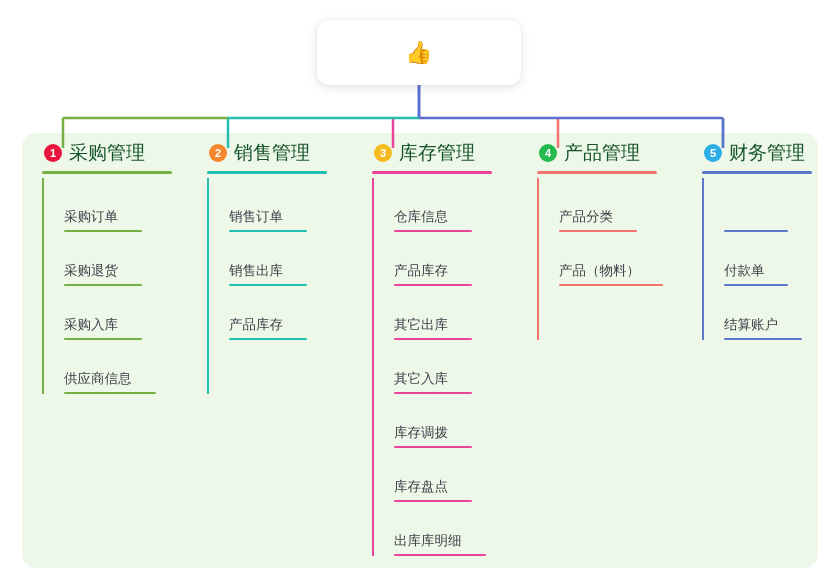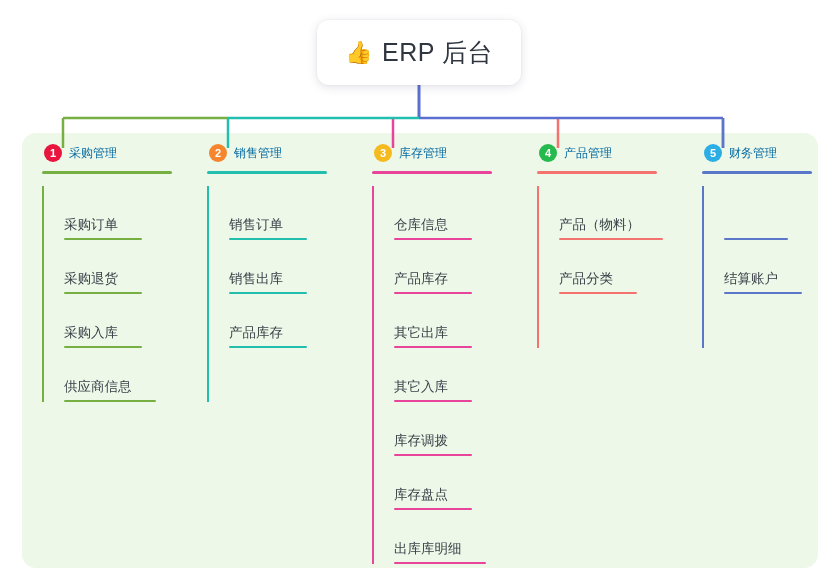--- a/index.html
+++ b/index.html
@@ -39,24 +39,24 @@
   .col-head{
     display:flex;align-items:center;gap:7px;height:26px;
     white-space:nowrap;padding-left:2px;
   }
   .badge{
     width:18px;height:18px;border-radius:50%;
     color:#fff;font-size:11px;font-weight:bold;
     display:flex;align-items:center;justify-content:center;
     flex:0 0 auto;line-height:1;
   }
-  .col-title{font-size:12px;color:#0369a1;}
+  .col-title{font-size:19px;color:#14532d;}
   .head-rule{height:3px;border-radius:2px;margin-top:5px;}
 
-  .leaves{position:relative;margin-top:12px;}
+  .leaves{position:relative;margin-top:4px;}
   .spine{position:absolute;left:0;top:0;width:2px;}
   .leaf{
     position:relative;padding-left:22px;height:54px;
     display:flex;flex-direction:column;justify-content:flex-end;
   }
   .leaf-text{font-size:13.5px;color:#3a3f47;white-space:nowrap;padding-bottom:4px;}
   .leaf-rule{height:2px;border-radius:1px;}
 </style>
 </head>
 <body>
@@ -75,21 +75,20 @@
       <line x1="63" y1="118" x2="228" y2="118" stroke="#76b043" stroke-width="2.5"></line>
       <line x1="228" y1="118" x2="419" y2="118" stroke="#22bfae" stroke-width="2.5"></line>
       <line x1="419" y1="118" x2="558" y2="118" stroke="#5b6fd0" stroke-width="2.5"></line>
       <line x1="558" y1="118" x2="723" y2="118" stroke="#5b6fd0" stroke-width="2.5"></line>
       <line x1="723" y1="118" x2="723" y2="148" stroke="#5b77c9" stroke-width="2.5"></line>
     </svg>
 
   <div class="root-node">
     <div class="root-label">
       <span class="thumb-icon">👍</span>
-      <span>ERP 后台</span>
     </div>
   </div>
 
   <div id="cols">
       <div class="col" style="left: 42px; width: 150px;">
         <div class="col-head">
           <span class="badge" style="background: rgb(232, 21, 63);">1</span>
           <span class="col-title">采购管理</span>
         </div>
         <div class="head-rule" style="background: rgb(118, 176, 67); width: 130px;"></div>
@@ -175,41 +174,45 @@
       </div>
       <div class="col" style="left: 537px; width: 140px;">
         <div class="col-head">
           <span class="badge" style="background: rgb(37, 185, 78);">4</span>
           <span class="col-title">产品管理</span>
         </div>
         <div class="head-rule" style="background: rgb(244, 115, 110); width: 120px;"></div>
         <div class="leaves">
           <div class="spine" style="background: rgb(244, 115, 110); height: 162px;"></div>
           <div class="leaf">
+            <div class="leaf-text">产品分类</div>
+            <div class="leaf-rule" style="background: rgb(244, 115, 110); width: 78px;"></div>
+          </div>
+          <div class="leaf">
             <div class="leaf-text">产品（物料）</div>
             <div class="leaf-rule" style="background: rgb(244, 115, 110); width: 104px;"></div>
           </div>
-          <div class="leaf">
-            <div class="leaf-text">产品分类</div>
-            <div class="leaf-rule" style="background: rgb(244, 115, 110); width: 78px;"></div>
-          </div>
         </div>
       </div>
       <div class="col" style="left: 702px; width: 130px;">
         <div class="col-head">
           <span class="badge" style="background: rgb(42, 174, 228);">5</span>
           <span class="col-title">财务管理</span>
         </div>
         <div class="head-rule" style="background: rgb(91, 119, 201); width: 110px;"></div>
         <div class="leaves">
           <div class="spine" style="background: rgb(91, 119, 201); height: 162px;"></div>
           <div class="leaf">
             <div class="leaf-rule" style="background: rgb(91, 119, 201); width: 64px;"></div>
           </div>
           <div class="leaf">
+            <div class="leaf-text">付款单</div>
+            <div class="leaf-rule" style="background: rgb(91, 119, 201); width: 64px;"></div>
+          </div>
+          <div class="leaf">
             <div class="leaf-text">结算账户</div>
             <div class="leaf-rule" style="background: rgb(91, 119, 201); width: 78px;"></div>
           </div>
         </div>
       </div>
     </div>
 
 </div>
 
 </body></html>

